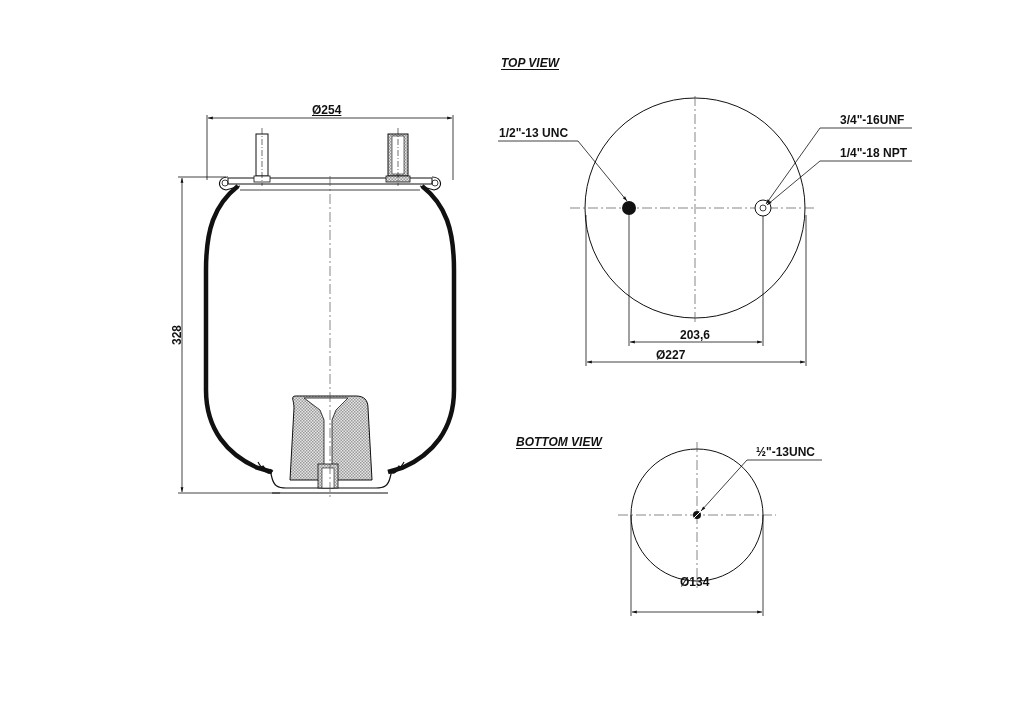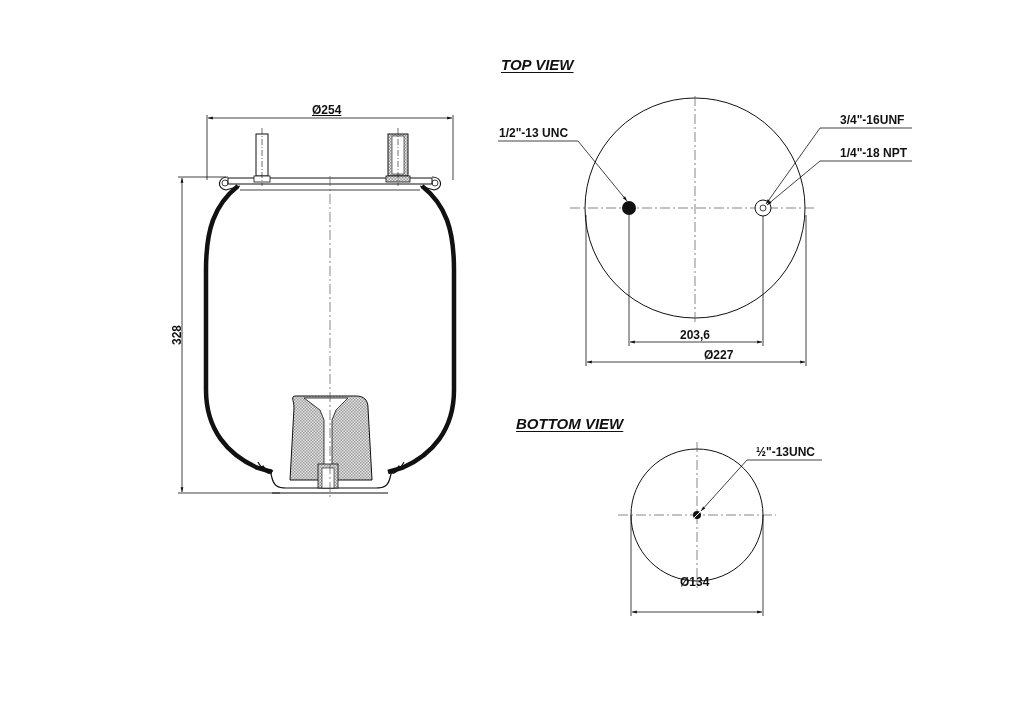--- a/index.html
+++ b/index.html
@@ -1,19 +1,19 @@
 <!DOCTYPE html>
 <html><head>
 <meta charset="utf-8">
 <style>
   html,body{margin:0;padding:0;background:#ffffff;}
   #canvas{position:relative;width:1024px;height:724px;background:#ffffff;overflow:hidden;}
   svg{position:absolute;left:0;top:0;}
   .lbl{position:absolute;font-family:"Liberation Sans",sans-serif;font-weight:bold;color:#111;white-space:nowrap;line-height:1;}
-  .title{font-style:italic;font-size:15px;text-decoration:underline;text-underline-offset:2px;}
+  .title{font-style:italic;font-size:12px;text-decoration:underline;text-underline-offset:2px;}
   .dim{font-size:12px;}
   .callout{font-size:12px;}
   .vert{transform:rotate(-90deg);transform-origin:left top;}
 </style>
 </head>
 <body>
 
 <div id="canvas">
 
 <svg width="1024" height="724" viewBox="0 0 1024 724">
@@ -113,19 +113,19 @@
 </svg>
 
 <div class="lbl dim" style="left:312px;top:104px;text-decoration:underline;">Ø254</div>
 <div class="lbl dim vert" style="left:171px;top:345px;">328</div>
 
 <div class="lbl title" style="left:501px;top:57px;">TOP VIEW</div>
 <div class="lbl callout" style="left:499px;top:127px;">1/2"-13 UNC</div>
 <div class="lbl callout" style="left:840px;top:114px;">3/4"-16UNF</div>
 <div class="lbl callout" style="left:840px;top:147px;">1/4"-18 NPT</div>
 <div class="lbl dim" style="left:680px;top:329px;">203,6</div>
-<div class="lbl dim" style="left:704px;top:349px;">Ø227</div>
+<div class="lbl dim" style="left:656px;top:349px;">Ø227</div>
 
-<div class="lbl title" style="left:516px;top:416px;text-align:right;">BOTTOM VIEW</div>
+<div class="lbl title" style="left:516px;top:436px;text-align:right;">BOTTOM VIEW</div>
 <div class="lbl callout" style="left:756px;top:446px;">½"-13UNC</div>
 <div class="lbl dim" style="left:680px;top:576px;">Ø134</div>
 
 </div>
 
 </body></html>

